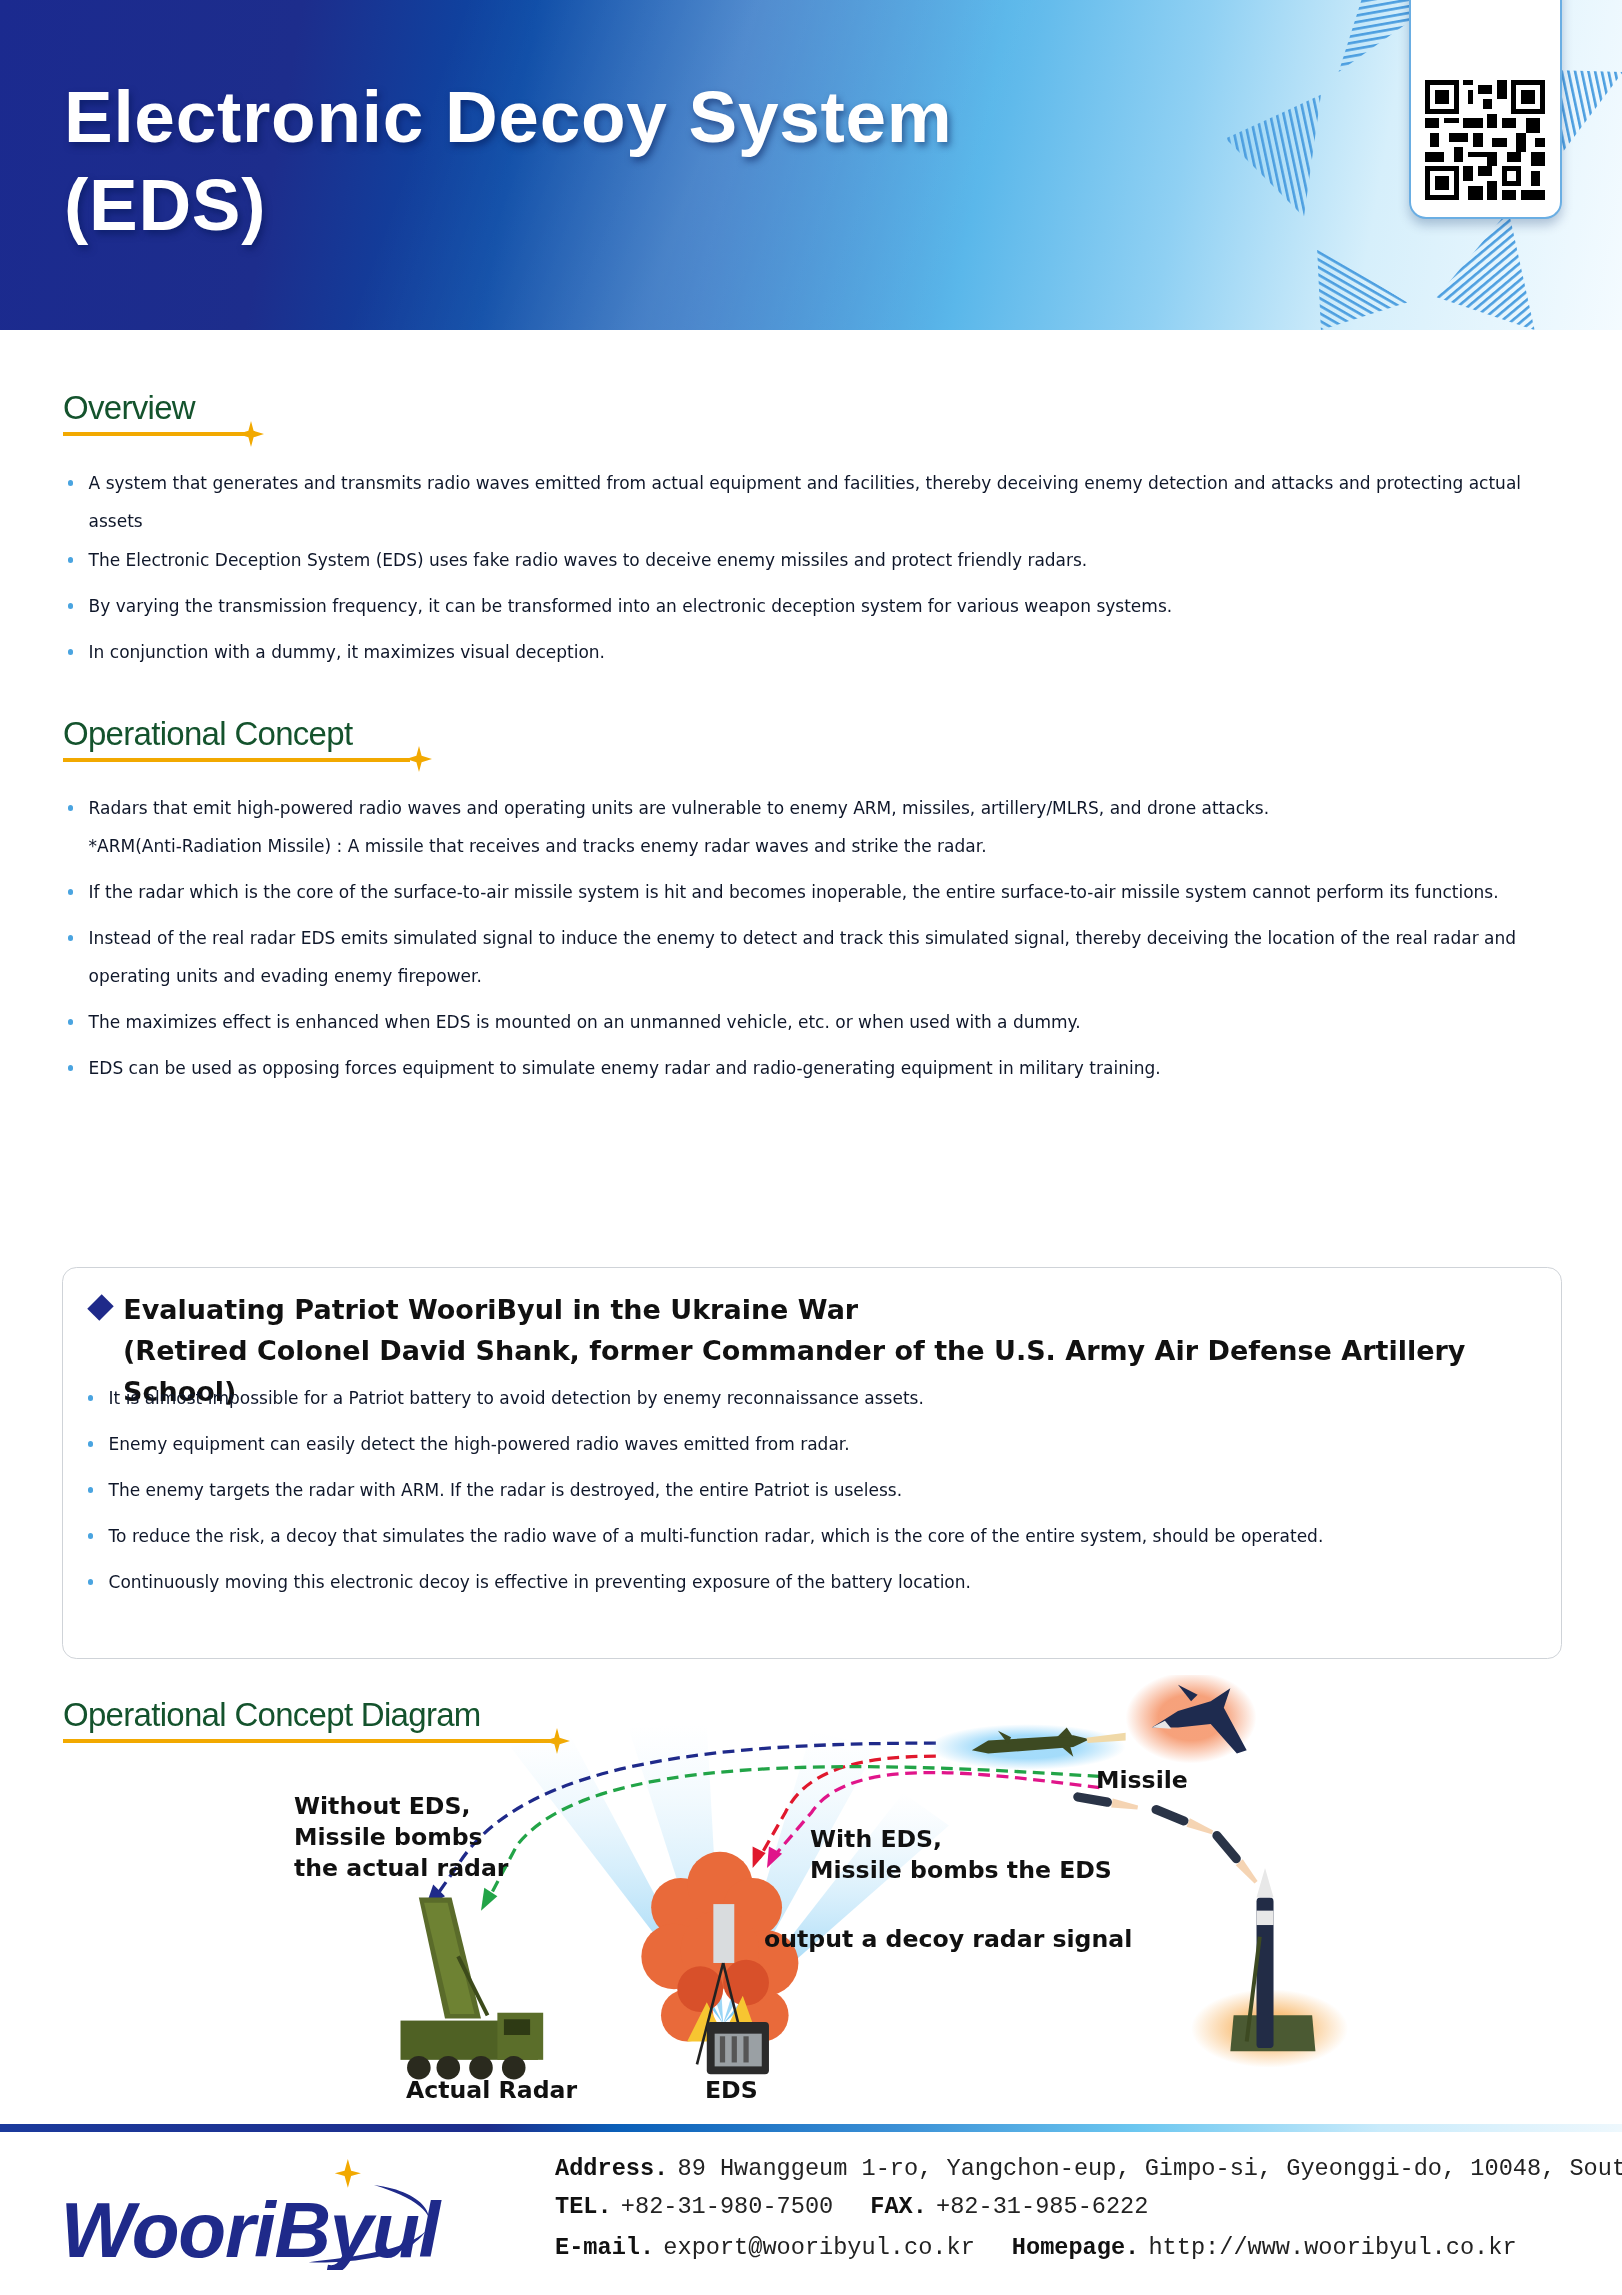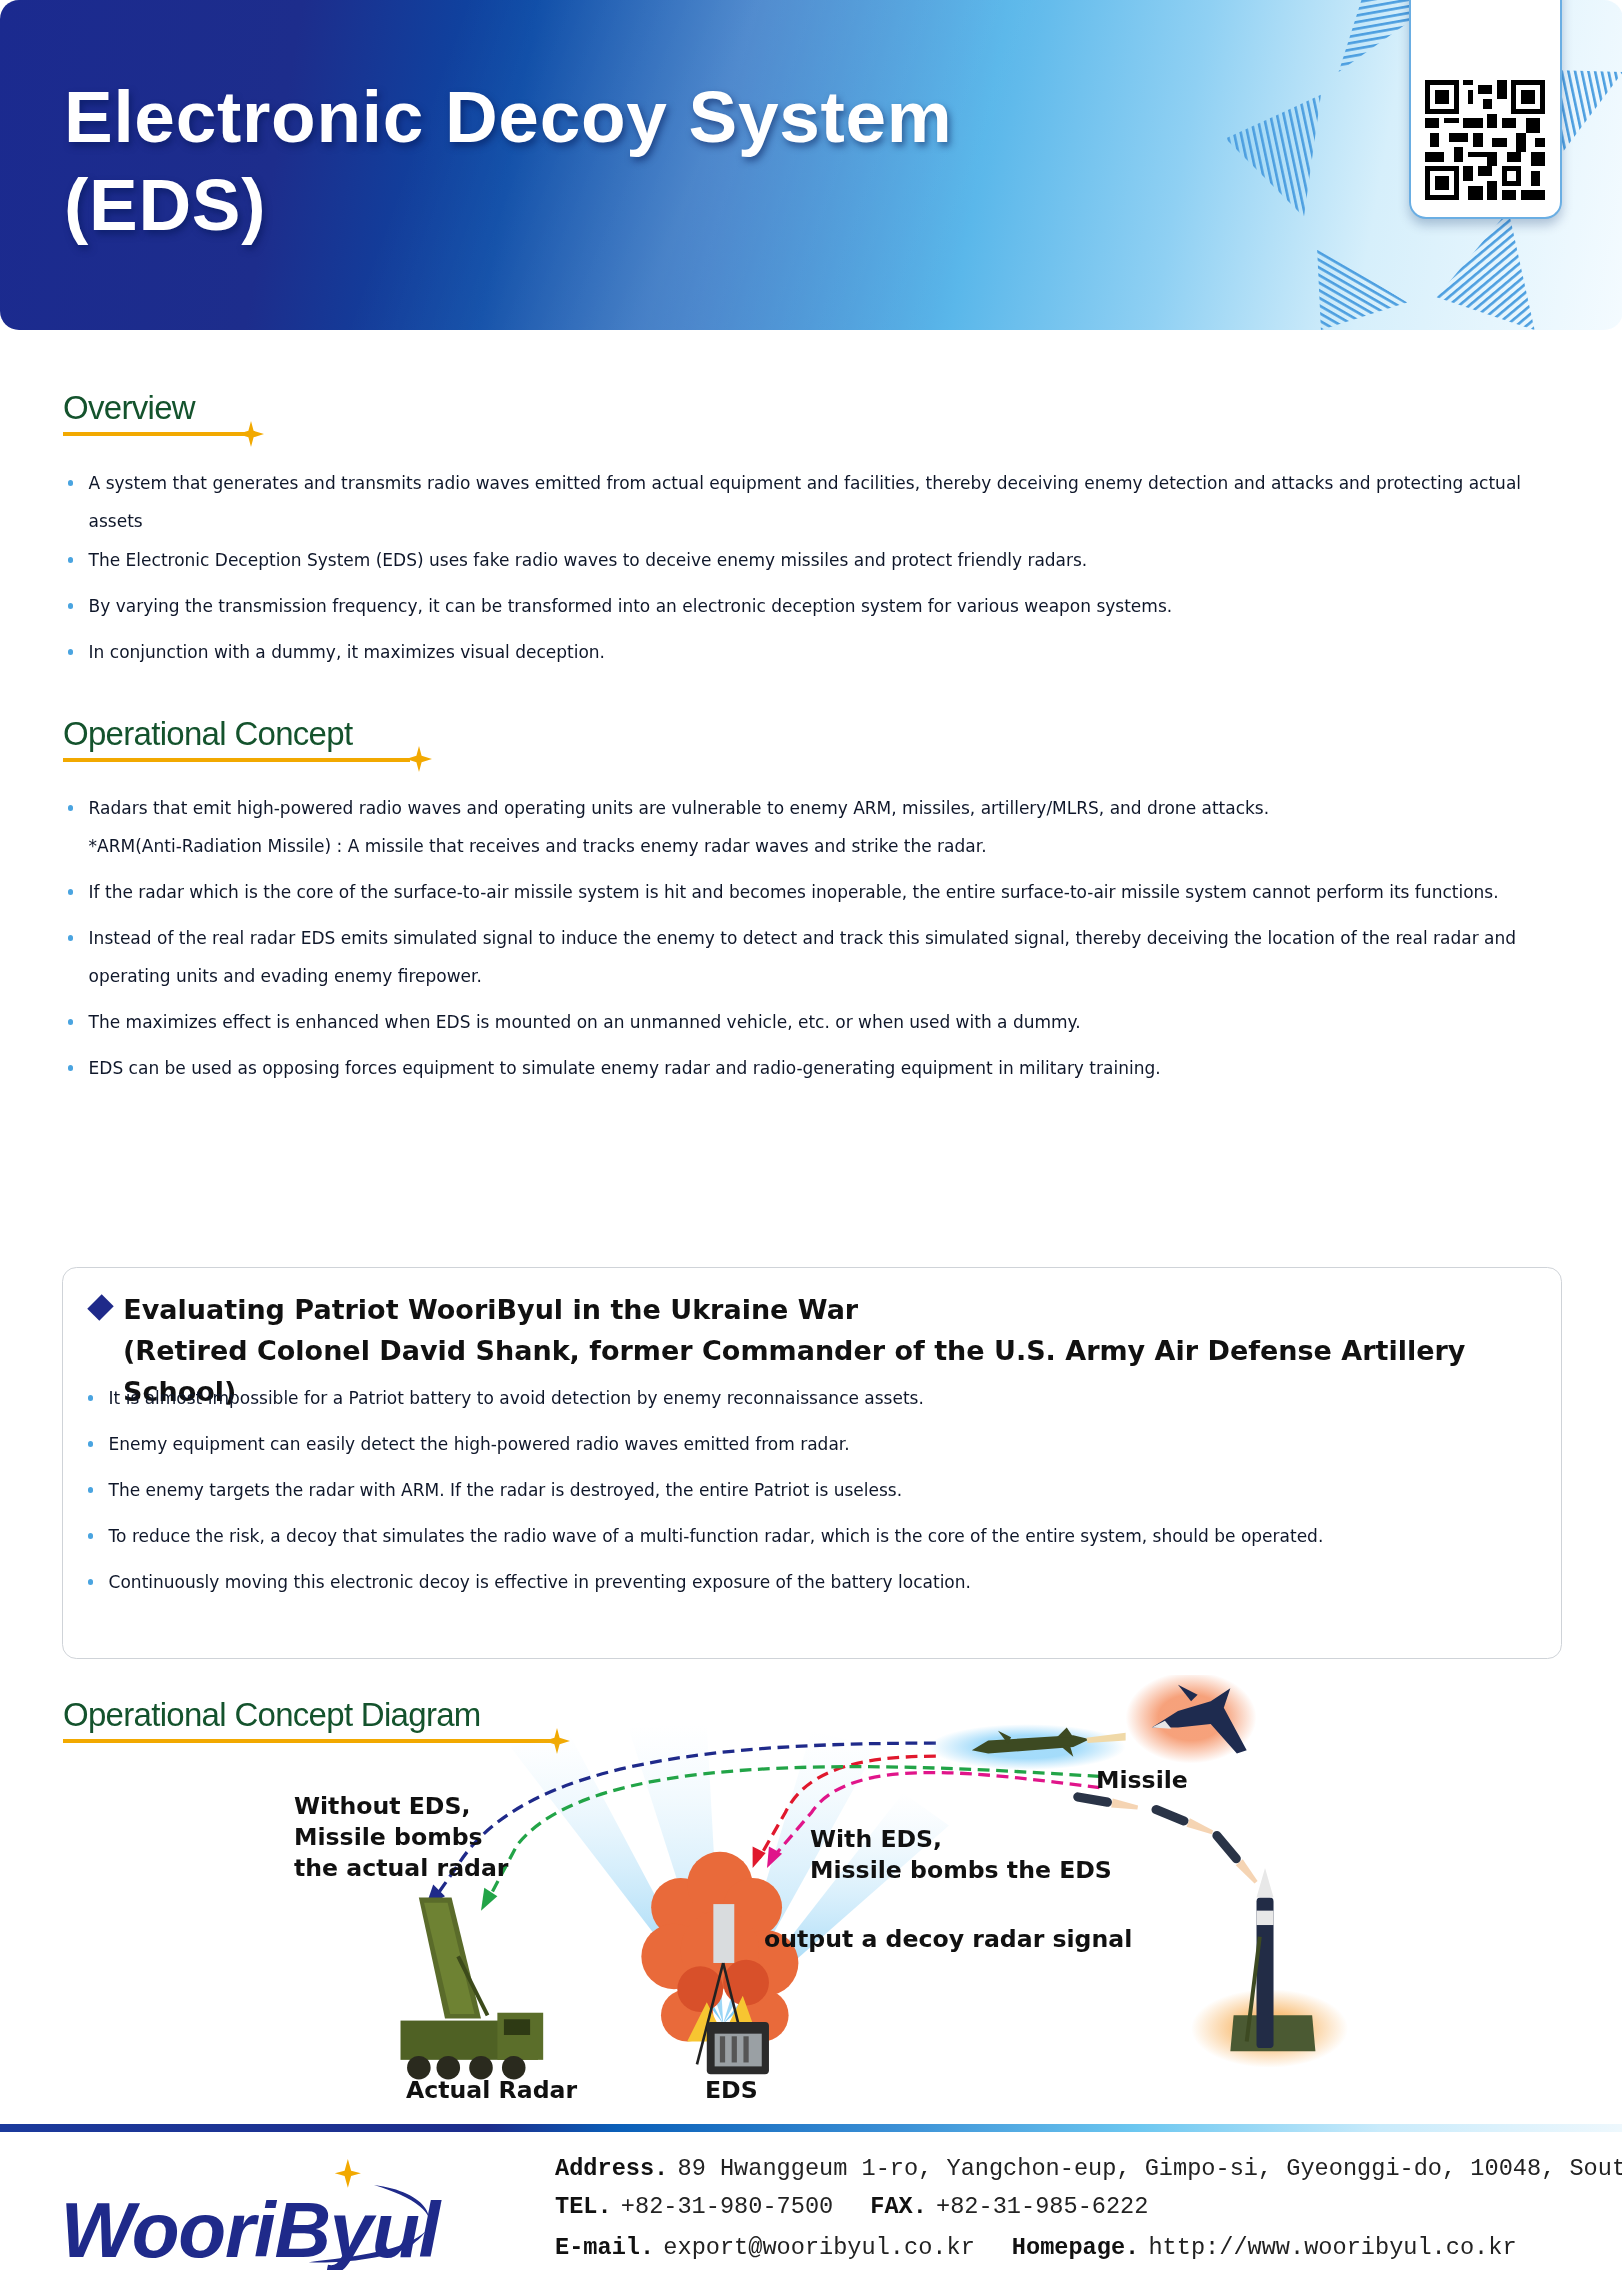--- a/index.html
+++ b/index.html
@@ -2,21 +2,21 @@
 <html style="font-size:10.5px"><head>
 <meta charset="utf-8">
 <style>
   html, body { margin:0; padding:0; }
   body { width:1623px; height:2295px; position:relative; background:#ffffff; overflow:hidden;
          font-family:"DejaVu Sans", sans-serif; color:#1a1a1a; }
   .abs { position:absolute; }
 
   
   #header { left:0; top:0; width:1623px; height:330px; overflow:hidden;
-    background: linear-gradient(100deg, #1b2a8f 0%, #1d2d8c 18%, #0a4aa6 32%, #3a7cc8 45%, #5ab7ea 60%, #8fd0f3 72%, #d6effb 84%, #f4fbff 100%); border-radius: 19px; }
+    background: linear-gradient(100deg, #1b2a8f 0%, #1d2d8c 18%, #0a4aa6 32%, #3a7cc8 45%, #5ab7ea 60%, #8fd0f3 72%, #d6effb 84%, #f4fbff 100%); }
   #header .sheen { left:393px; top:-65px; width:589px; height:523px; transform:skewX(-20deg);
     background: linear-gradient(90deg, rgba(255,255,255,0) 0%, rgba(255,255,255,0.12) 50%, rgba(255,255,255,0) 100%); }
   #title { left:64px; top:73px; font-family:"Liberation Sans", sans-serif; font-weight:bold;
     font-size:73px; line-height:88px; color:#ffffff; text-shadow: 2.6px 3.9px 7.9px rgba(0,20,80,0.5); letter-spacing:0.7px; }
 
   .tri { position:absolute; }
   #qr-card { left:1409px; top:-13px; width:149px; height:230px; background:#ffffff;
     border:2px solid #6aaee3; border-top:none; border-radius:0 0 17px 17px; box-shadow: 0 5.2px 10.5px rgba(0,40,100,0.25); }
   #qr { left:14.4px; top:93px; width:120px; height:120px; }
 

